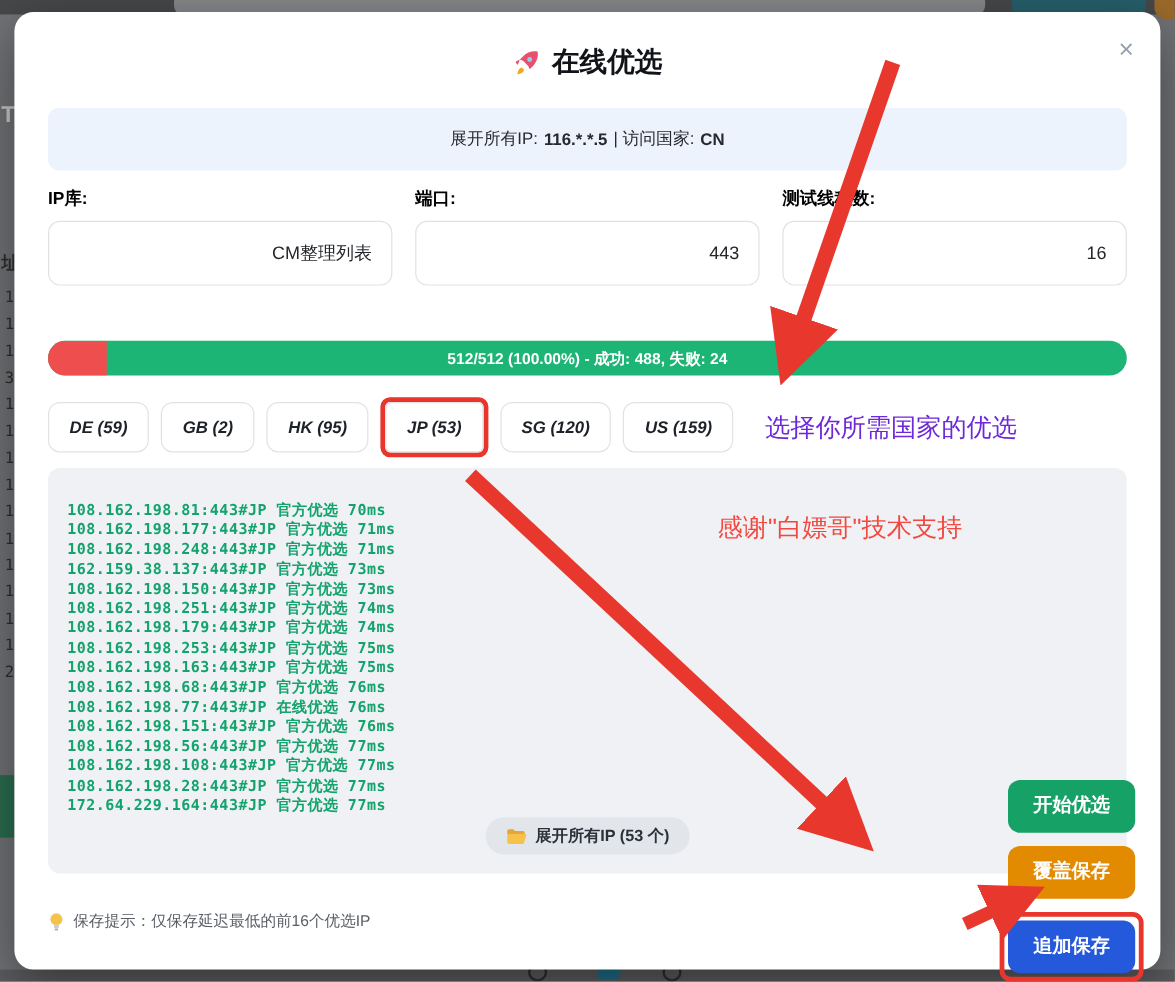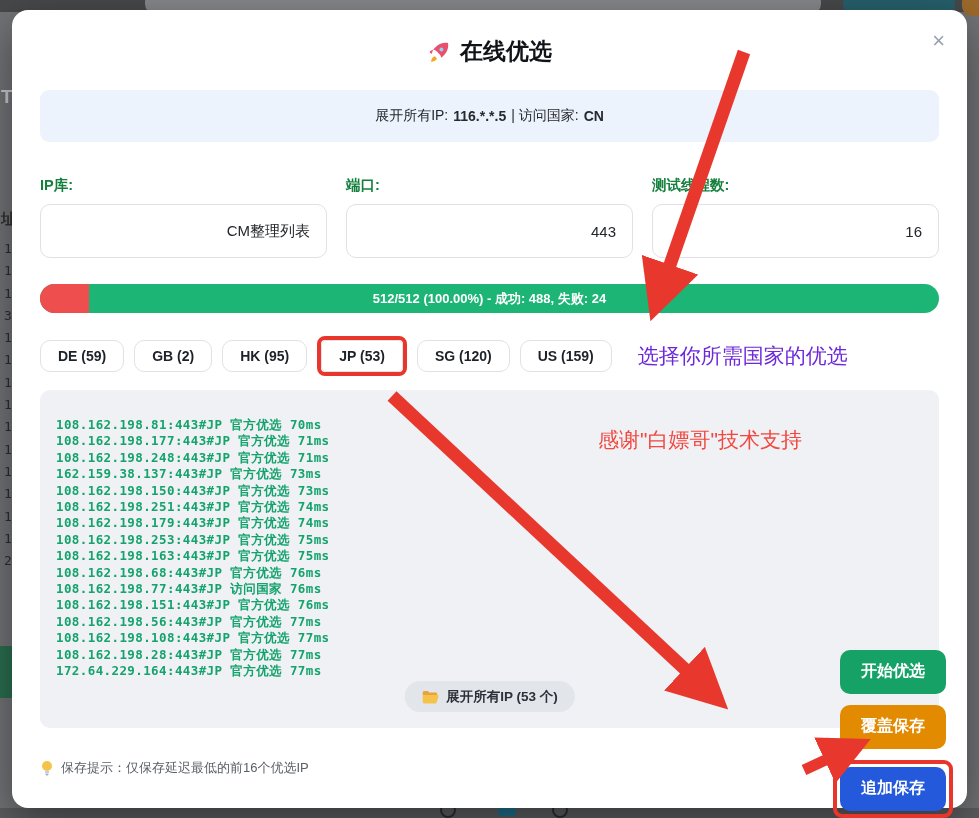--- a/index.html
+++ b/index.html
@@ -28,32 +28,32 @@
              font-weight:bold; color:#101418; display:flex; align-items:center; justify-content:center; gap:9px; }
   .m-close { position:absolute; top:20px; right:22px; font-size:22px; color:#97a0ae; cursor:pointer; line-height:1; }
 
   .m-info { position:absolute; top:80px; left:28px; right:28px; height:52px; background:#edf3fc;
             border-radius:9px; display:flex; align-items:center; justify-content:center;
             font-size:14px; color:#26292e; gap:5px; }
   .m-info b { font-weight:bold; }
 
   .m-fields { position:absolute; top:146px; left:28px; right:28px; display:flex; gap:19px; }
   .m-field { flex:1; }
-  .m-field .lbl { font-size:14.5px; font-weight:bold; color:#15803d; margin-bottom:9px;margin-top:20px; }
+  .m-field .lbl { font-size:14.5px; font-weight:bold; color:#000000; margin-bottom:9px; }
   .m-field input { width:100%; height:54px; border:1.5px solid #e1e1e3; border-radius:10px;
                    padding:0 16px; font-size:15px; color:#23262b; font-family:"Liberation Sans",sans-serif; background:#fff; outline:none;text-align:right; }
 
   .m-progress { position:absolute; top:274px; left:28px; right:28px; height:29px; border-radius:15px;
                 background:#1db576; overflow:hidden; display:flex; align-items:center; justify-content:center; }
   .m-progress .fail { position:absolute; left:0; top:0; bottom:0; width:5.5%; background:#ee4f4e; }
   .m-progress .txt { position:relative; color:#fff; font-size:13px; font-weight:bold; z-index:2; }
 
   .m-countries { position:absolute; top:320px; left:28px; right:28px; height:52px; display:flex; align-items:center; gap:10px; }
-  .pill { height:32px; padding:8px 17px; background:#fff; border:1.5px solid #e2e2e4; border-radius:10px;
-          display:flex; align-items:center; font-size:14px; font-weight:600; color:#1d2128; cursor:pointer; white-space:nowrap; }
+  .pill { height:42px; padding:8px 17px; background:#fff; border:1.5px solid #e2e2e4; border-radius:10px;
+          display:flex; align-items:center; font-size:14px; font-weight:600; color:#1d2128; cursor:pointer; white-space:nowrap;font-style:italic; }
   .red-frame { border:4px solid #e8362d; border-radius:8px; display:inline-flex; }
   .red-frame .pill { border-radius:5px; }
   .ann-pick { margin-left:16px; font-size:21px; color:#6d28d9; white-space:nowrap; }
 
   .m-results { position:absolute; top:380px; left:28px; right:28px; height:338px; background:#eff1f5;
                border-radius:10px; padding:27px 16px; overflow:hidden; }
   .ip-line { font-family:"DejaVu Sans Mono",monospace; font-size:12.5px; font-weight:bold;
              color:#14a36c; line-height:16.4px; letter-spacing:.4px; white-space:pre; }
   .ann-thanks { position:absolute; left:558px; top:36px; font-size:21px; color:#f2483f; white-space:nowrap; }
   .expand-btn { position:absolute; left:50%; transform:translateX(-50%); bottom:16px; height:31px;
@@ -169,21 +169,21 @@
       <div class="ip-line">108.162.198.81:443#JP 官方优选 70ms</div>
       <div class="ip-line">108.162.198.177:443#JP 官方优选 71ms</div>
       <div class="ip-line">108.162.198.248:443#JP 官方优选 71ms</div>
       <div class="ip-line">162.159.38.137:443#JP 官方优选 73ms</div>
       <div class="ip-line">108.162.198.150:443#JP 官方优选 73ms</div>
       <div class="ip-line">108.162.198.251:443#JP 官方优选 74ms</div>
       <div class="ip-line">108.162.198.179:443#JP 官方优选 74ms</div>
       <div class="ip-line">108.162.198.253:443#JP 官方优选 75ms</div>
       <div class="ip-line">108.162.198.163:443#JP 官方优选 75ms</div>
       <div class="ip-line">108.162.198.68:443#JP 官方优选 76ms</div>
-      <div class="ip-line">108.162.198.77:443#JP 访问国家 76ms</div>
+      <div class="ip-line">108.162.198.77:443#JP 在线优选 76ms</div>
       <div class="ip-line">108.162.198.151:443#JP 官方优选 76ms</div>
       <div class="ip-line">108.162.198.56:443#JP 官方优选 77ms</div>
       <div class="ip-line">108.162.198.108:443#JP 官方优选 77ms</div>
       <div class="ip-line">108.162.198.28:443#JP 官方优选 77ms</div>
       <div class="ip-line">172.64.229.164:443#JP 官方优选 77ms</div>
 
       <div class="ann-thanks">感谢"白嫖哥"技术支持</div>
 
       <button class="expand-btn">
         <span class="icon">

